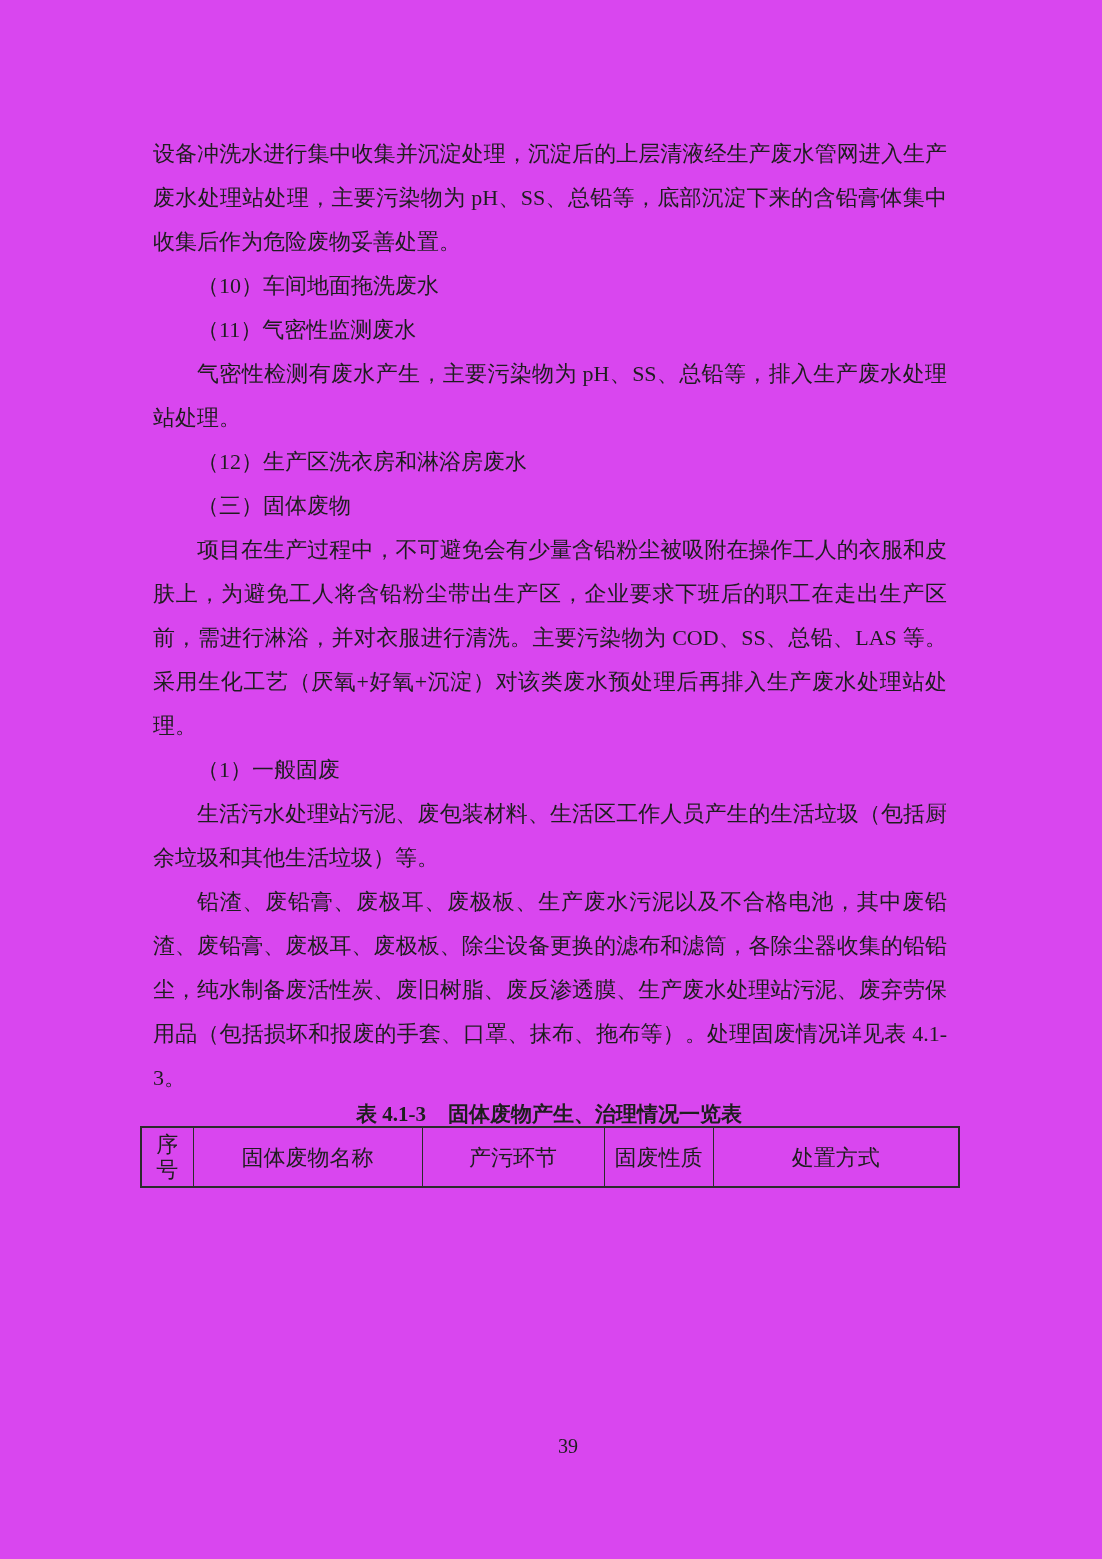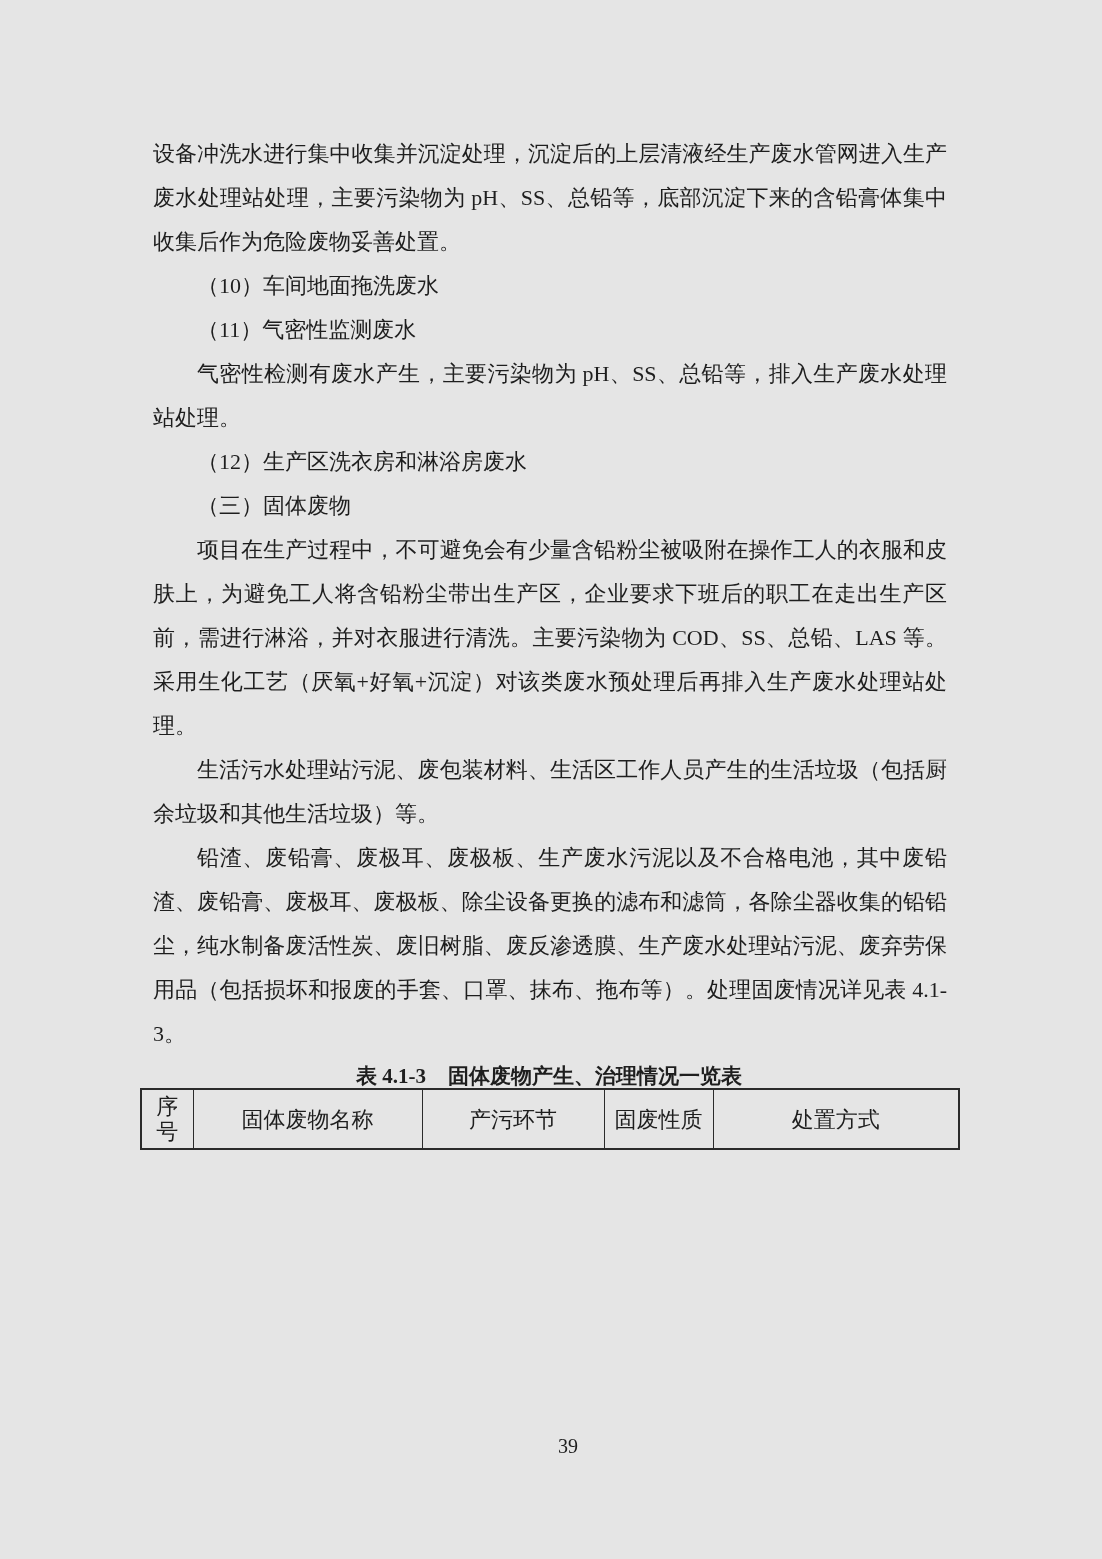--- a/index.html
+++ b/index.html
@@ -1,21 +1,21 @@
 <!DOCTYPE html>
 <html><head>
 <meta charset="utf-8">
 <style>
   * { margin: 0; padding: 0; box-sizing: border-box; }
   html, body { background: #ffffff; }
   .page {
     position: relative;
     width: 1102px;
     height: 1559px;
-    background: #e5e5e5;
+    background: #d946ef;
     font-family: "Liberation Serif", "DejaVu Serif", serif;
     color: #1e1e1e;
     overflow: hidden;
   }
   .content {
     position: absolute;
     left: 153px;
     top: 132px;
     width: 794px;
   }
@@ -23,21 +23,21 @@
     font-size: 22px;
     line-height: 44px;
     text-align: justify;
     text-indent: 2em;
     word-break: break-all;
   }
   .para.cont { text-indent: 0; }
   .table-title {
     width: 818px;
     margin-left: -13px;
-    margin-top: 8px;
+    margin-top: 2px;
     font-size: 21px;
     font-weight: bold;
     line-height: 24px;
     text-align: center;
     white-space: nowrap;
   }
   .table-title .title-label { display: inline-block; margin-right: 22px; }
   table.waste {
     width: 818px;
     margin-left: -13px;
@@ -77,20 +77,21 @@
 
     <p class="para">（10）车间地面拖洗废水</p>
 
     <p class="para">（11）气密性监测废水</p>
     <p class="para">气密性检测有废水产生，主要污染物为 pH、SS、总铅等，排入生产废水处理站处理。</p>
 
     <p class="para">（12）生产区洗衣房和淋浴房废水</p>
     <p class="para">（三）固体废物</p>
 
     <p class="para">项目在生产过程中，不可避免会有少量含铅粉尘被吸附在操作工人的衣服和皮肤上，为避免工人将含铅粉尘带出生产区，企业要求下班后的职工在走出生产区前，需进行淋浴，并对衣服进行清洗。主要污染物为 COD、SS、总铅、LAS 等。采用生化工艺（厌氧+好氧+沉淀）对该类废水预处理后再排入生产废水处理站处理。</p>
+    <p class="para">（1）一般固废</p>
     <p class="para">生活污水处理站污泥、废包装材料、生活区工作人员产生的生活垃圾（包括厨余垃圾和其他生活垃圾）等。</p>
 
     <p class="para">铅渣、废铅膏、废极耳、废极板、生产废水污泥以及不合格电池，其中废铅渣、废铅膏、废极耳、废极板、除尘设备更换的滤布和滤筒，各除尘器收集的铅铅尘，纯水制备废活性炭、废旧树脂、废反渗透膜、生产废水处理站污泥、废弃劳保用品（包括损坏和报废的手套、口罩、抹布、拖布等）。处理固废情况详见表 4.1-3。</p>
 
     <div class="table-title">
       <span class="title-label">表 4.1-3</span><span>固体废物产生、治理情况一览表</span>
     </div>
 
     <table class="waste">
       <colgroup>

